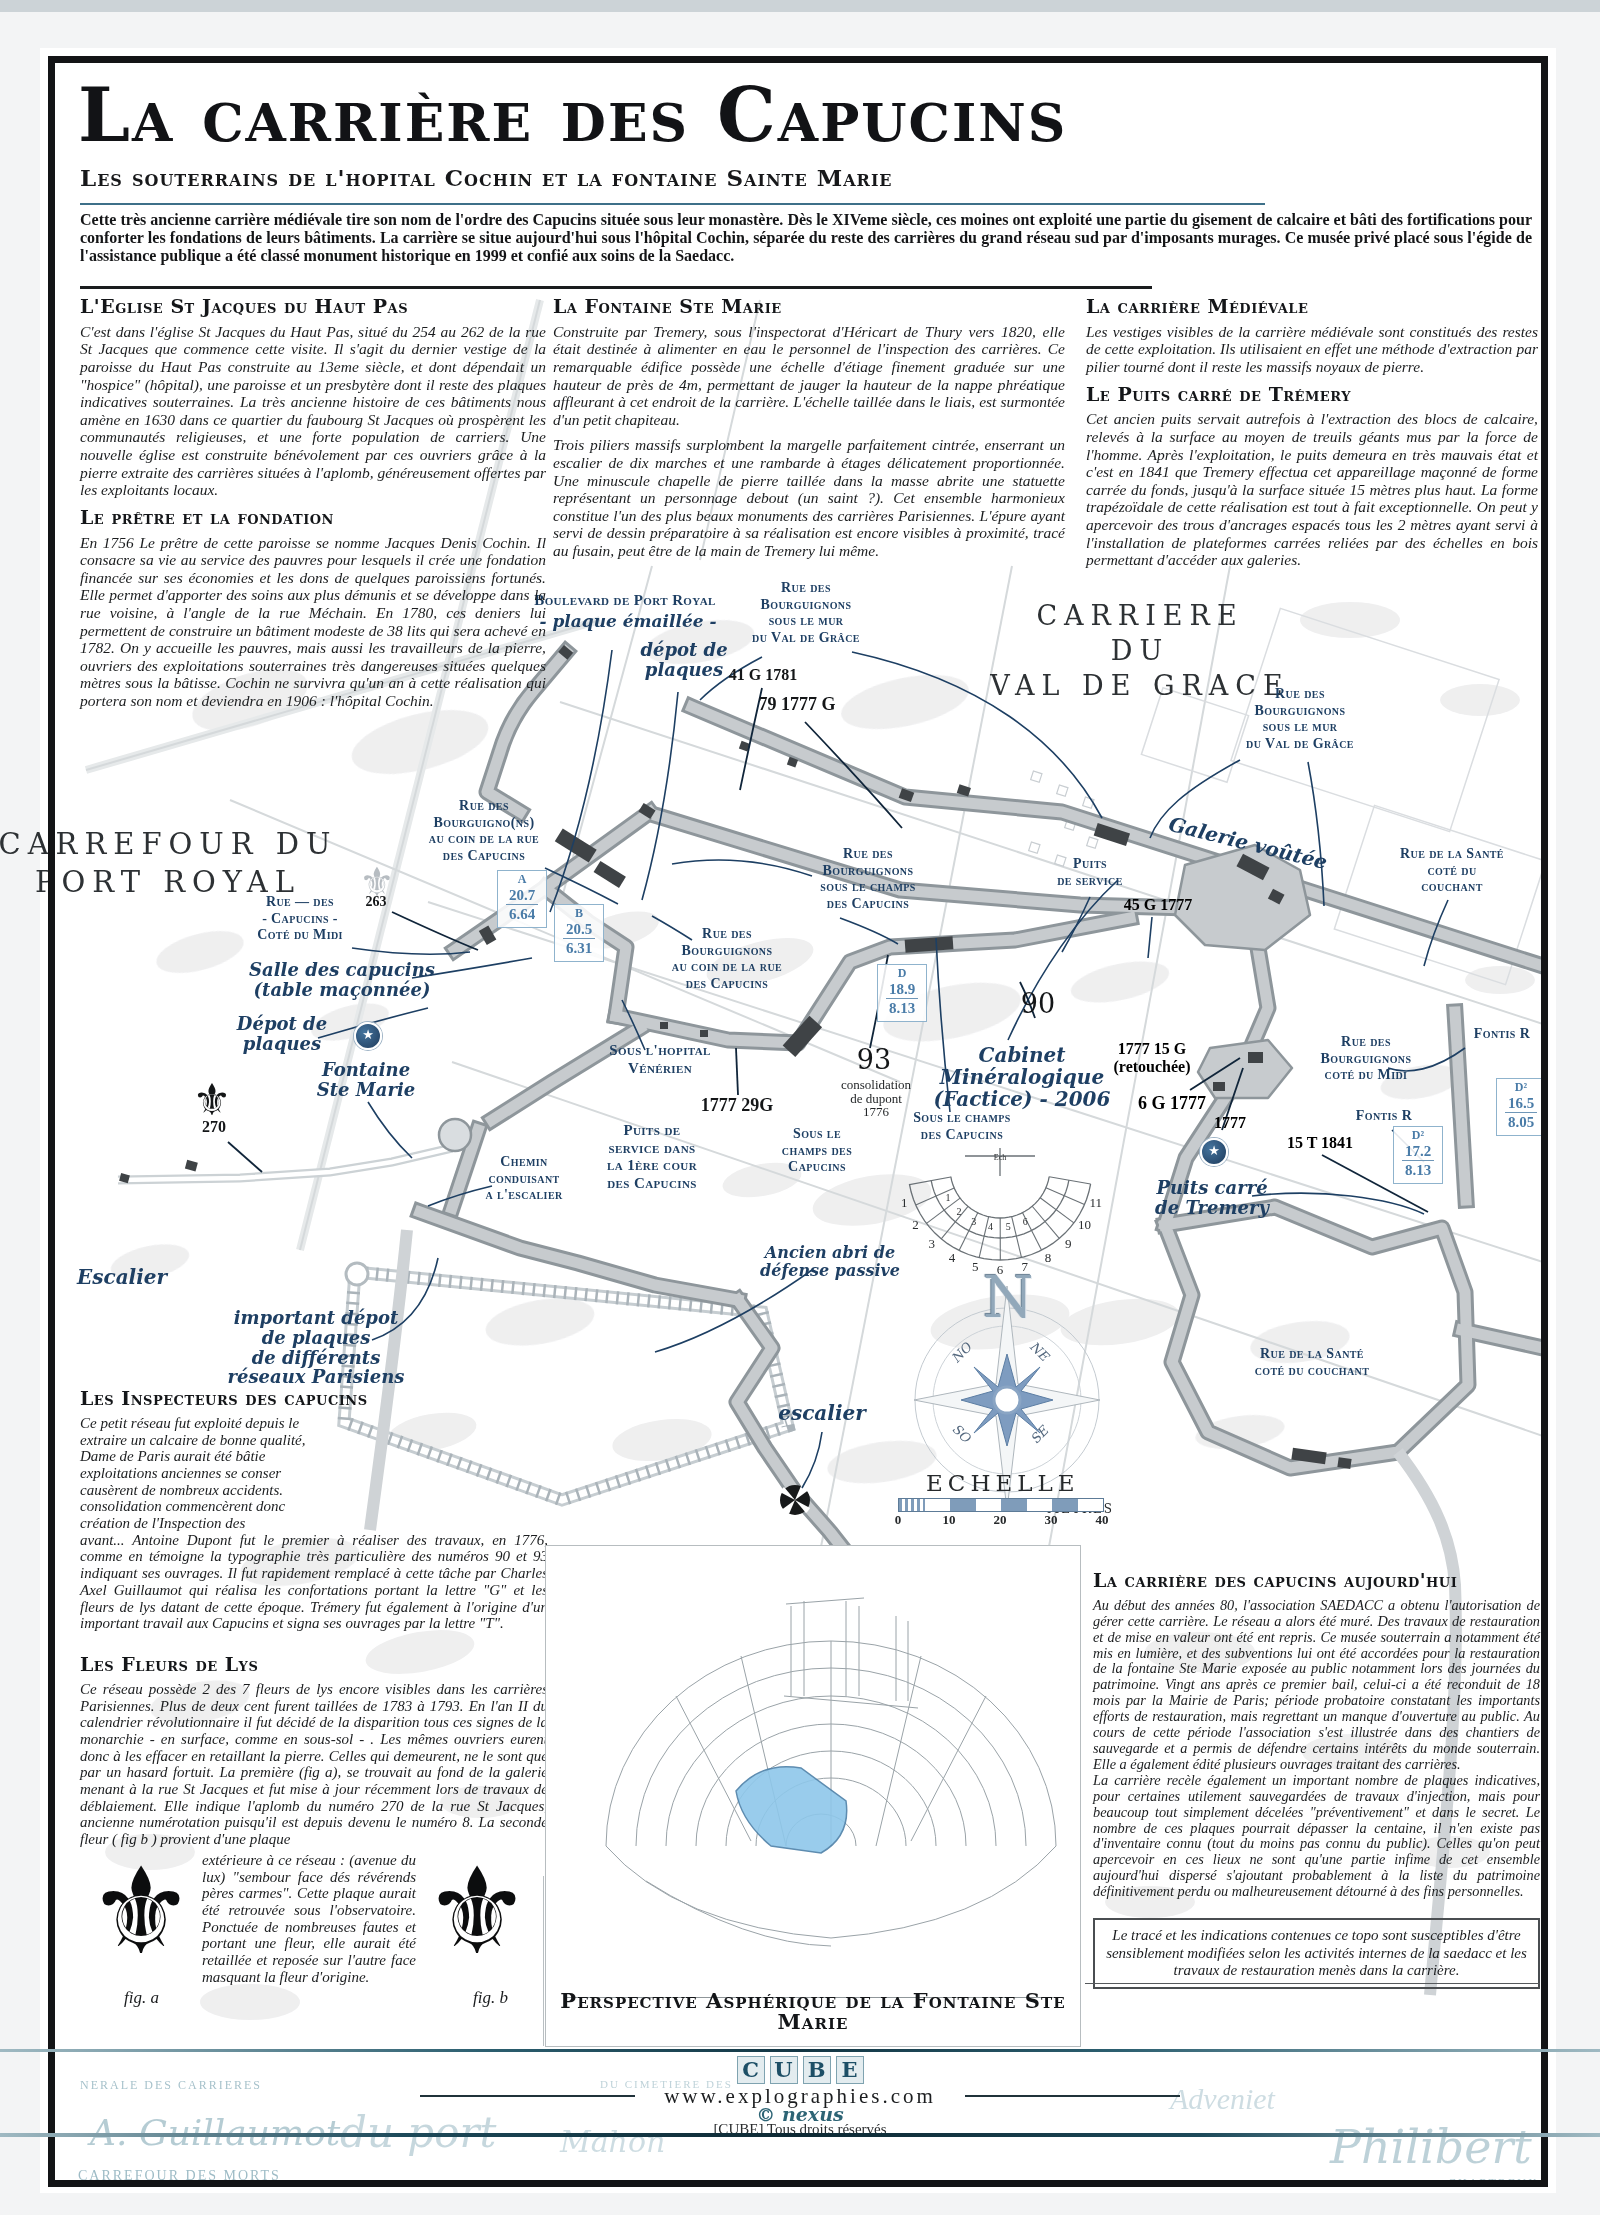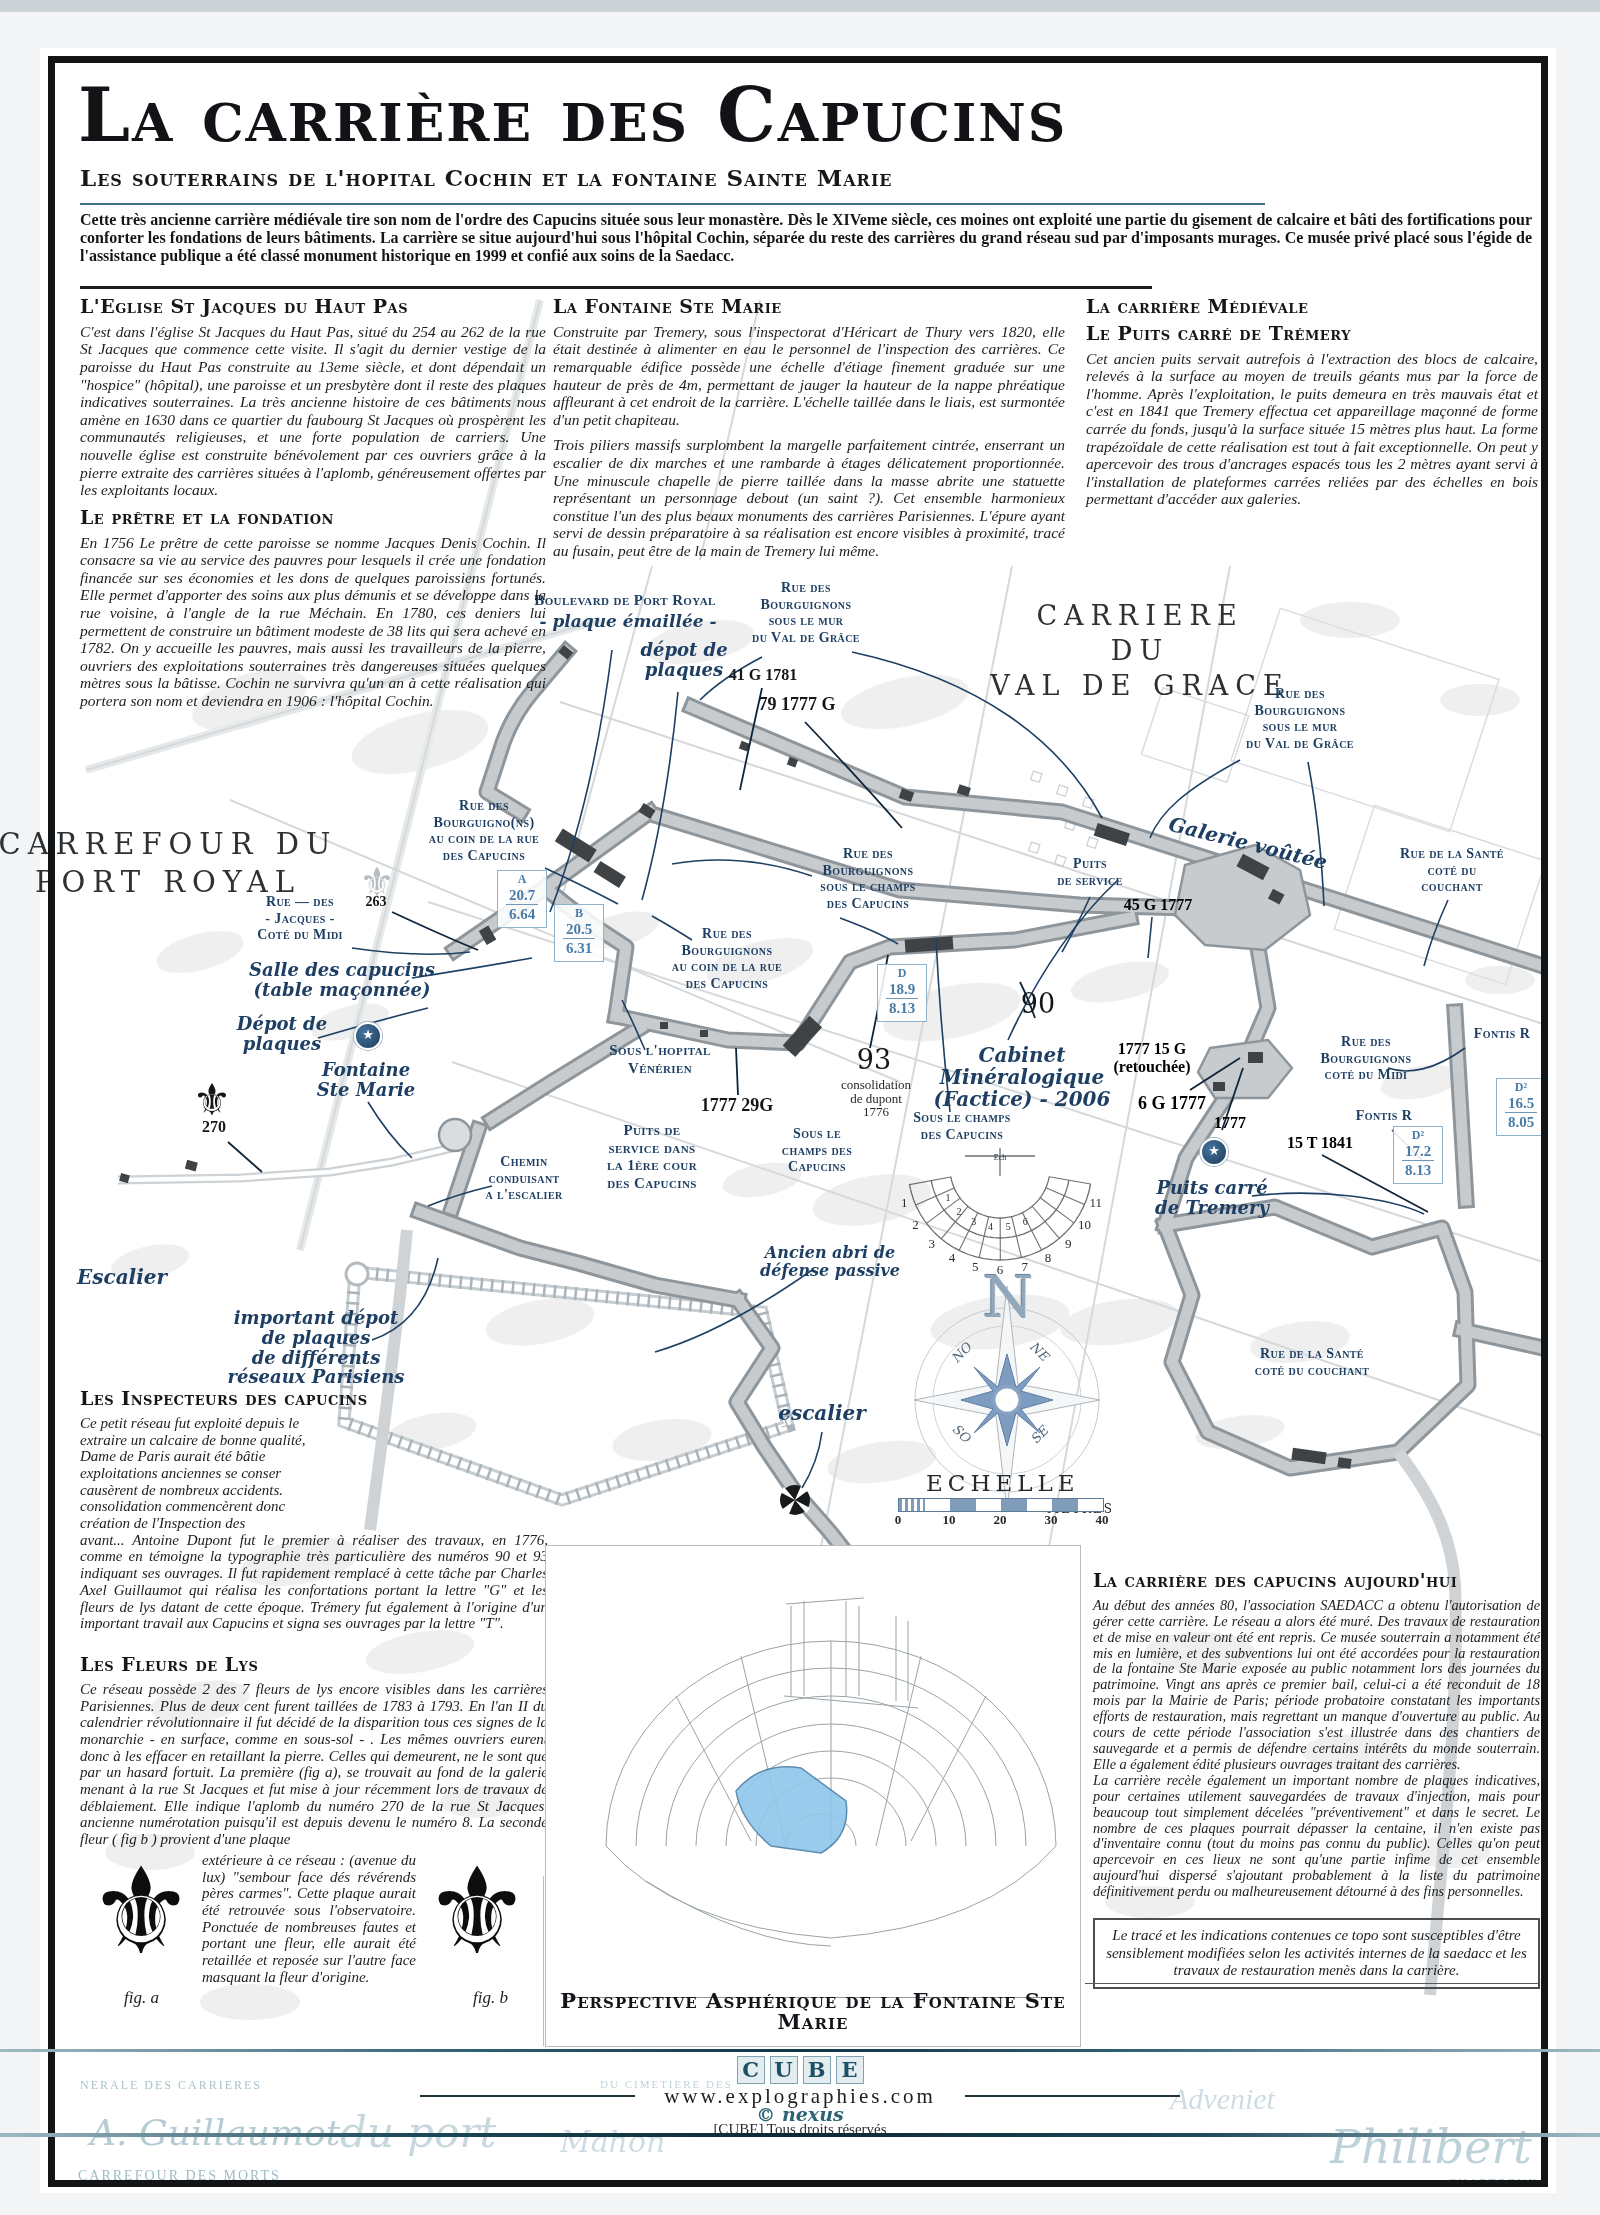--- a/index.html
+++ b/index.html
@@ -385,20 +385,21 @@
     <h3 class="sec mt">Le prêtre et la fondation</h3>
     <p class="body">En 1756 Le prêtre de cette paroisse se nomme Jacques Denis Cochin. Il consacre sa vie au service des pauvres pour lesquels il crée une fondation financée sur ses économies et les dons de quelques paroissiens fortunés. Elle permet d'apporter des soins aux plus démunis et se développe dans la rue voisine, à l'angle de la rue Méchain. En 1780, ces deniers lui permettent de construire un bâtiment modeste de 38 lits qui sera achevé en 1782. On y accueille les pauvres, mais aussi les travailleurs de la pierre, ouvriers des exploitations souterraines très dangereuses situées quelques mètres sous la bâtisse. Cochin ne survivra qu'un an à cette réalisation qui portera son nom et deviendra en 1906 : l'hôpital Cochin.</p>
   </div>
   <div id="col2" class="col">
     <h3 class="sec">La Fontaine Ste Marie</h3>
     <p class="body">Construite par Tremery, sous l'inspectorat d'Héricart de Thury vers 1820, elle était destinée à alimenter en eau le personnel de l'inspection des carrières.  Ce remarquable édifice possède une échelle d'étiage finement graduée sur une hauteur de près de 4m, permettant de jauger la hauteur de la nappe phréatique affleurant à cet endroit de la carrière. L'échelle taillée dans le liais, est surmontée d'un petit chapiteau.</p>
     <p class="body">Trois piliers massifs surplombent la margelle parfaitement cintrée, enserrant un escalier de dix marches et une rambarde à étages délicatement proportionnée. Une minuscule chapelle de pierre taillée dans la masse abrite une statuette représentant un personnage debout (un saint ?). Cet ensemble harmonieux constitue l'un des plus beaux monuments des carrières Parisiennes. L'épure ayant servi de dessin préparatoire à sa réalisation est encore visibles à proximité, tracé au fusain,  peut être de  la main de Tremery lui même.</p>
   </div>
   <div id="col3" class="col">
     <h3 class="sec">La carrière Médiévale</h3>
+    <p class="body">Les vestiges visibles de la carrière médiévale sont constitués des restes de cette exploitation. Ils utilisaient en effet une méthode d'extraction par pilier tourné dont il reste les massifs noyaux de pierre.</p>
     <h3 class="sec mt">Le Puits carré de Trémery</h3>
     <p class="body">Cet ancien  puits servait autrefois à l'extraction des blocs de calcaire, relevés à la surface au moyen de treuils géants mus par la force de l'homme. Après l'exploitation, le puits demeura en très mauvais état et c'est en 1841 que Tremery effectua cet appareillage maçonné de forme carrée du fonds, jusqu'à la surface située 15 mètres plus haut. La forme trapézoïdale de cette réalisation est tout à fait exceptionnelle. On peut y apercevoir des trous d'ancrages espacés tous les 2 mètres ayant servi à l'installation de plateformes carrées reliées par des échelles en bois permettant d'accéder aux galeries.</p>
   </div>
 
   <div id="maplabels">
 
     <div id="scalebar">
       <span id="sctitle">ECHELLE</span>
       <span id="scunit">MÈTRES</span>
       <div id="scbar">
@@ -444,21 +445,21 @@
 de service</div>
       <div class="mlbl s-numnv" style="left: 1158px; top: 896px; transform: translateX(-50%);">45 G 1777</div>
       <div class="mlbl s-big" style="left: 168px; top: 826px; font-size: 29px; transform: translateX(-50%);">CARREFOUR DU
 PORT ROYAL</div>
       <div class="mlbl s-sc" style="left: 484px; top: 798px; transform: translateX(-50%);">Rue des
 Bourguigno(ns)
 au coin de la rue
 des Capucins</div>
       <div class="mlbl s-num" style="left: 376px; top: 894px; font-size: 14px; transform: translateX(-50%);">263</div>
       <div class="mlbl s-sc" style="left: 300px; top: 894px; transform: translateX(-50%);">Rue — des
-- Jacques -
+- Capucins -
 Coté du Midi</div>
       <div class="mlbl s-itl" style="left: 342px; top: 960px; transform: translateX(-50%);">Salle des capucins
 (table maçonnée)</div>
       <div class="mlbl s-itl" style="left: 282px; top: 1014px; transform: translateX(-50%);">Dépot de
 plaques</div>
       <div class="mlbl s-itl" style="left: 366px; top: 1060px; transform: translateX(-50%);">Fontaine
 Ste Marie</div>
       <div class="mlbl s-num" style="left: 214px; top: 1118px; transform: translateX(-50%);">270</div>
       <div class="mlbl s-itl" style="left: 122px; top: 1266px; font-size: 20px; transform: translateX(-50%);">Escalier</div>
       <div class="mlbl s-sc" style="left: 868px; top: 846px; transform: translateX(-50%);">Rue des

